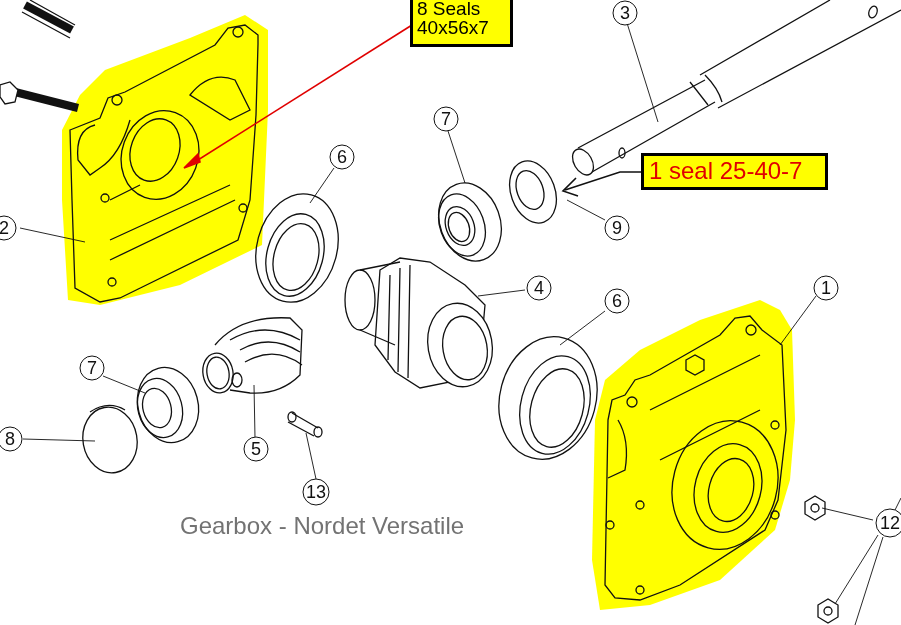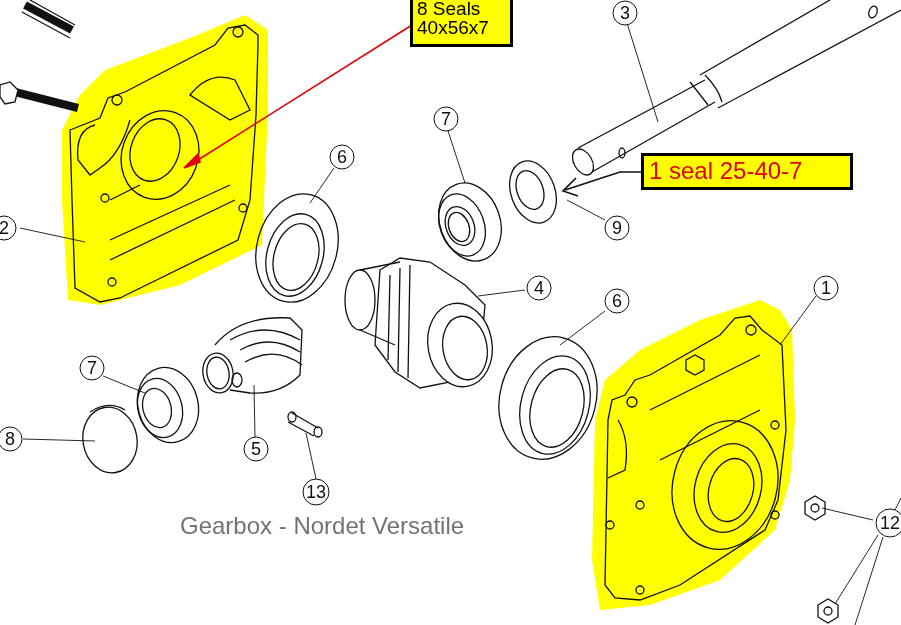--- a/index.html
+++ b/index.html
@@ -3,21 +3,21 @@
 <meta charset="utf-8">
 <style>
   html, body { margin: 0; padding: 0; background: #ffffff; }
   body { width: 901px; height: 625px; overflow: hidden; position: relative; font-family: "Liberation Sans", sans-serif; }
   #canvas { position: absolute; left: 0; top: 0; width: 901px; height: 625px; }
   .callout-box {
     position: absolute; background: #ffff00; border: 3px solid #000;
     font-family: "Liberation Sans", sans-serif; line-height: 1.0; box-sizing: border-box;
   }
   .seal-top { left: 410px; top: -6px; width: 103px; height: 53px; color: #000; font-size: 19px; padding: 2px 4px; }
-  .seal-right { left: 641px; top: 153px; width: 212px; height: 37px; color: #e00000; font-size: 24px; padding: 3px 5px; white-space: nowrap; }
+  .seal-right { left: 641px; top: 153px; width: 187px; height: 37px; color: #e00000; font-size: 24px; padding: 3px 5px; white-space: nowrap; }
   .caption { position: absolute; left: 180px; top: 512px; font-size: 24px; color: #737373; white-space: nowrap; }
   .num { font-family: "Liberation Sans", sans-serif; font-size: 18px; fill: #111; text-anchor: middle; dominant-baseline: central; }
 </style>
 </head>
 <body>
 
 <svg id="canvas" viewBox="0 0 901 625" xmlns="http://www.w3.org/2000/svg">
   <g fill="none" stroke="#111" stroke-width="1.3">
 
     <g>

